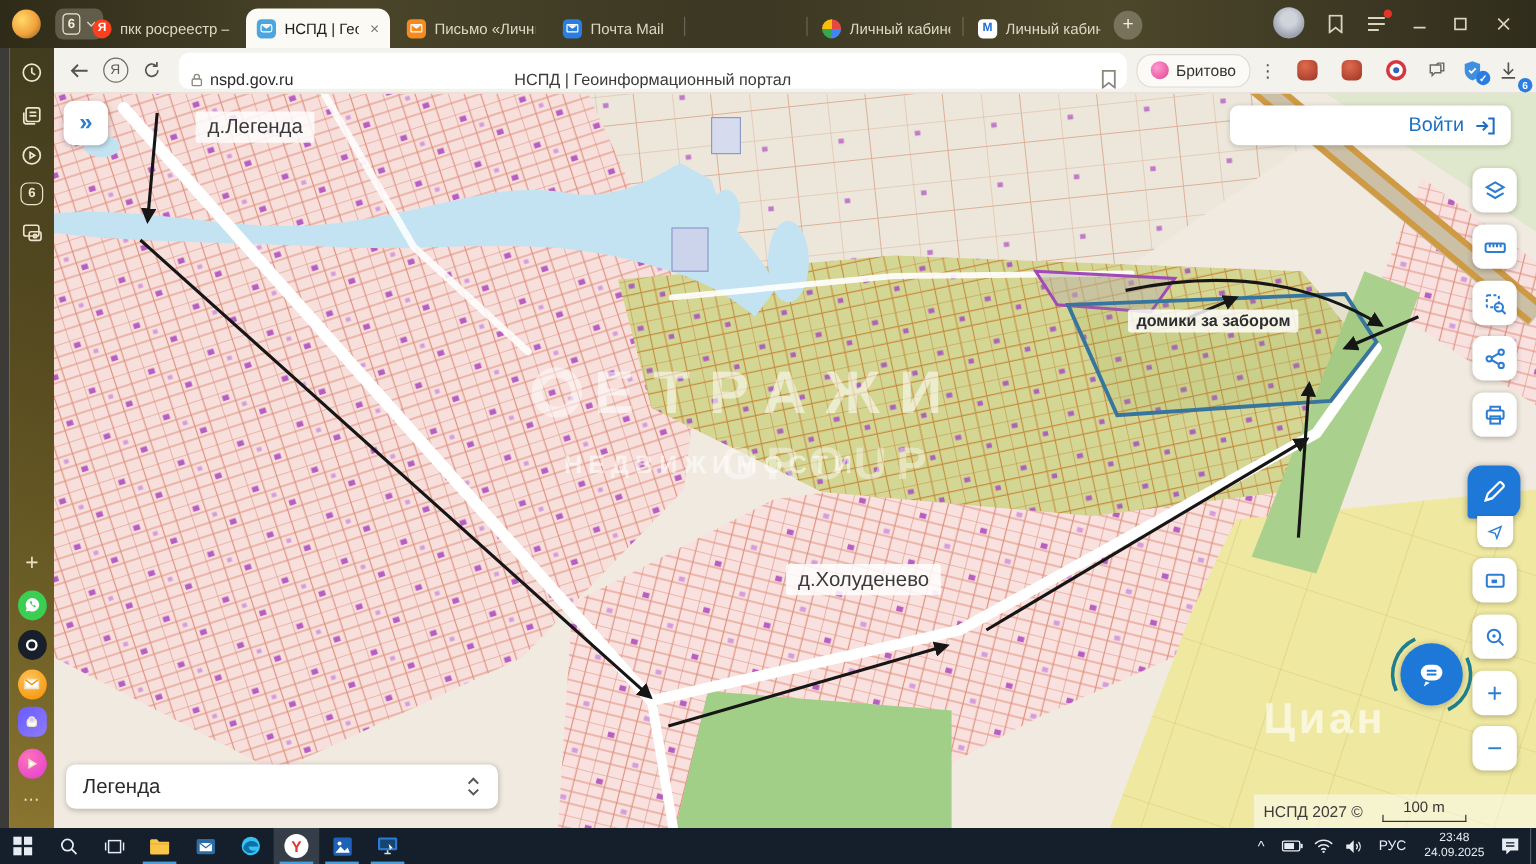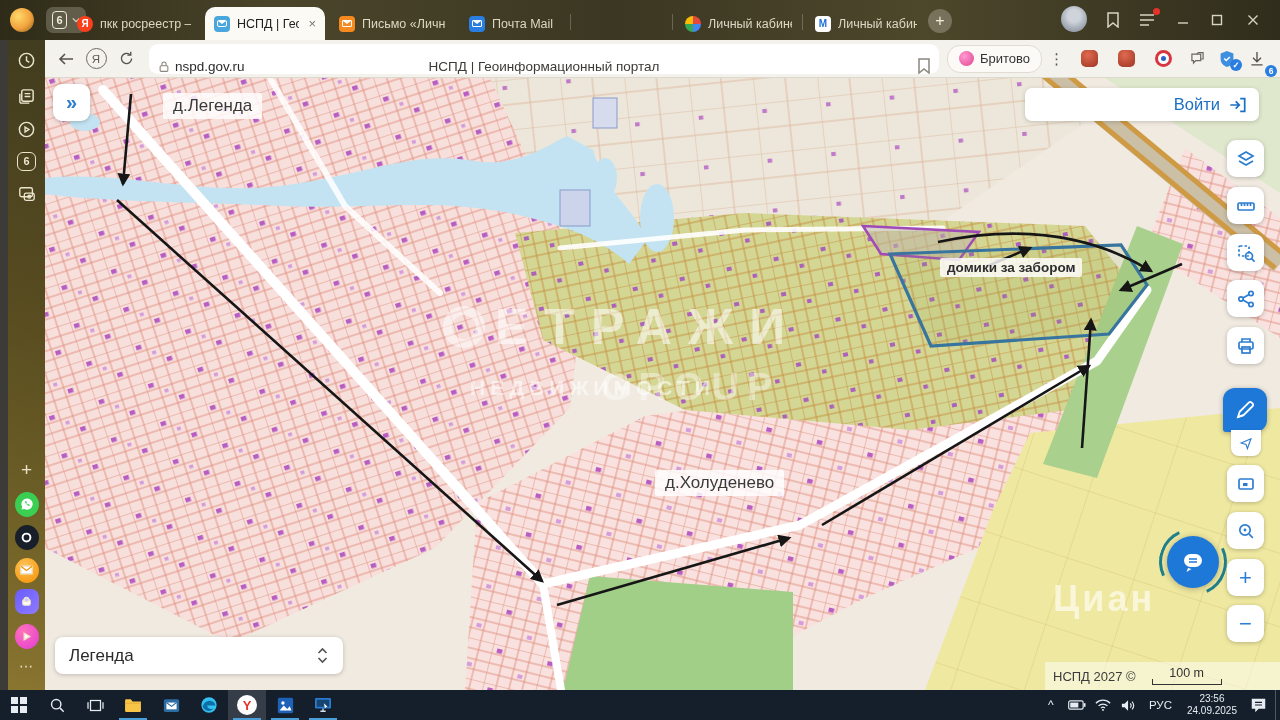--- a/index.html
+++ b/index.html
@@ -95,21 +95,21 @@
     gap:8px;padding:0 12px;color:#1d6fc2;font-size:16.5px;}
   .penfab{position:absolute;left:1178px;top:310px;width:44px;height:44px;background:#1d78d8;
     border-radius:12px 12px 12px 3px;box-shadow:0 1px 5px rgba(30,30,30,.35);
     display:flex;align-items:center;justify-content:center;}
   .locmini{position:absolute;left:1186px;top:352px;width:30px;height:26px;background:#fff;border-radius:0 0 8px 8px;
     box-shadow:0 1px 3px rgba(40,40,40,.25);display:flex;align-items:center;justify-content:center;}
   .chatfab{position:absolute;left:1122px;top:458px;width:52px;height:52px;border-radius:50%;background:#1d78d8;
     box-shadow:0 1px 6px rgba(30,30,30,.3);display:flex;align-items:center;justify-content:center;}
   .chatarc{position:absolute;left:1114px;top:450px;width:68px;height:68px;border-radius:50%;
     border:3px solid transparent;border-left-color:#1f7f8c;border-right-color:#1f7f8c;transform:rotate(20deg);}
-  .legend{position:absolute;left:10px;top:559px;width:288px;height:37px;background:#fff;border-radius:8px;
+  .legend{position:absolute;left:10px;top:559px;width:360px;height:37px;background:#fff;border-radius:8px;
     box-shadow:0 1px 4px rgba(40,40,40,.25);display:flex;align-items:center;justify-content:space-between;
     padding:0 14px;font-size:17px;color:#2b2b2b;}
   .attrband{position:absolute;left:1000px;top:584px;width:235px;height:28px;background:rgba(252,251,246,.55);
     display:flex;align-items:center;gap:14px;padding:0 8px;}
   .attrtext{font-size:13px;color:#3c3c3c;white-space:nowrap;}
   .scalebox{display:flex;flex-direction:column;align-items:center;width:74px;}
   .scaletext{font-size:12.5px;color:#333;line-height:1;}
   .scalemark{width:70px;height:6px;border-left:1.5px solid #333;border-right:1.5px solid #333;border-bottom:1.5px solid #333;}
 
   
@@ -606,21 +606,21 @@
           </svg>
       </span>
       <span class="trayic">
         <svg width="15" height="13" viewBox="0 0 17 14">
             <path d="M1 5h3l4-4v12l-4-4H1z" fill="#e6ecf2"></path>
             <path d="M10.5 4.5a4 4 0 010 5M12.5 2.5a7 7 0 010 9" stroke="#e6ecf2" stroke-width="1.3" fill="none"></path>
           </svg>
       </span>
       <span class="lang">РУС</span>
       <span class="clockblk">
-        <span>23:56</span><br>
+        <span>23:48</span><br>
         <span>24.09.2025</span>
       </span>
       <span class="trayic">
         <svg width="15" height="14" viewBox="0 0 17 16">
             <path d="M1.5 1.5h14v10h-7l-3 3v-3h-4z" stroke="#e6ecf2" stroke-width="1.4" fill="#e6ecf2"></path>
             <path d="M4.5 5h8M4.5 8h8" stroke="#141f2b" stroke-width="1.2"></path>
           </svg>
       </span>
       <span class="showdesk"></span>
     </div>

